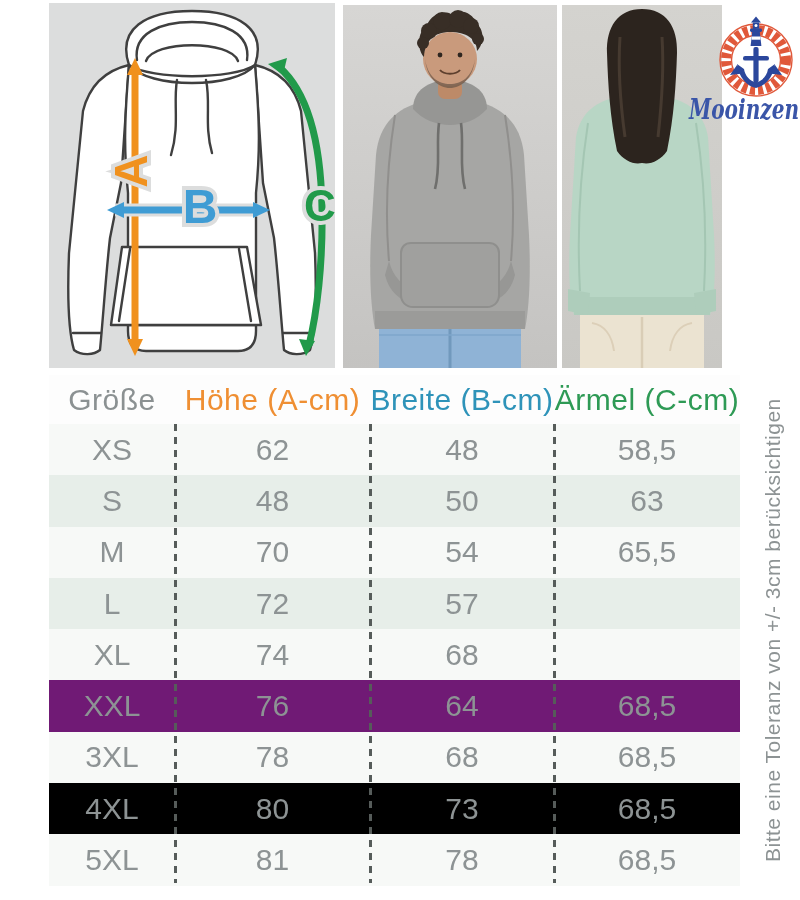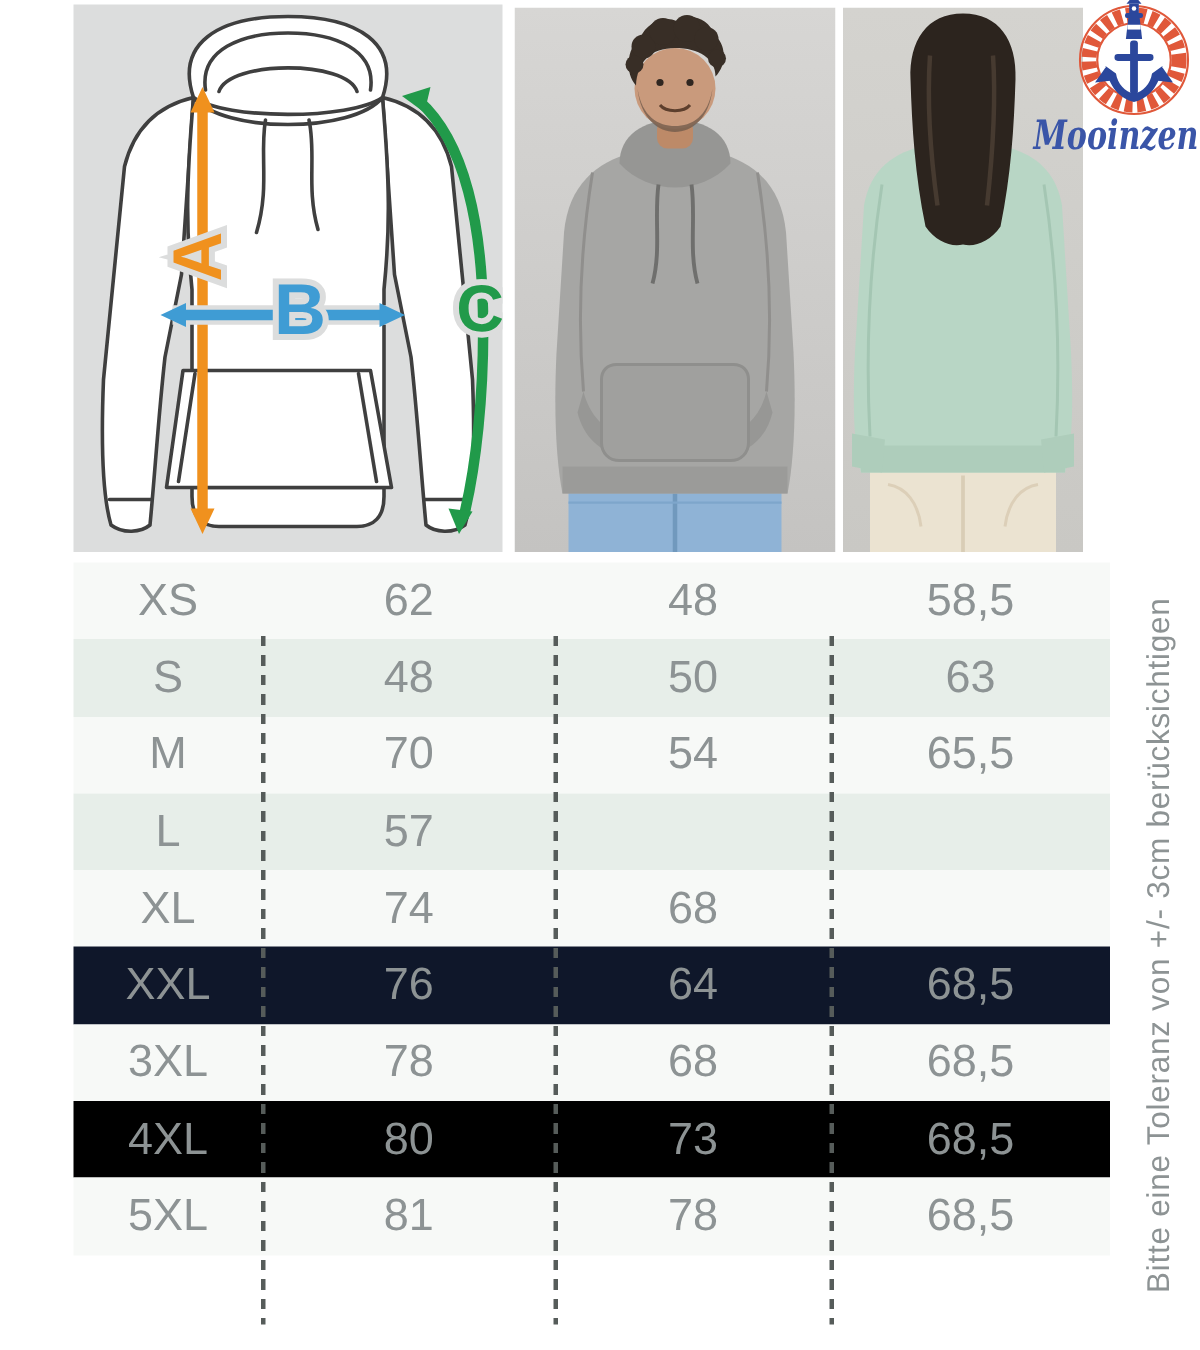--- a/index.html
+++ b/index.html
@@ -2,21 +2,21 @@
 <html><head>
 <meta charset="utf-8">
 <style>
   html,body{margin:0;padding:0;background:#ffffff;}
   .page{position:relative;width:800px;height:900px;background:#ffffff;overflow:hidden;
         font-family:"Liberation Sans",sans-serif;}
   .panel{position:absolute;}
   #diagram-panel{left:49px;top:3px;width:286px;height:365px;background:#dcdddd;}
   #photo-man{left:343px;top:5px;width:214px;height:363px;}
   #photo-woman{left:562px;top:5px;width:160px;height:363px;}
-  #brand-logo{left:688px;top:0;width:112px;height:106px;}
+  #brand-logo{left:688px;top:20px;width:112px;height:106px;}
   svg{display:block;}
 
   
   .size-table{position:absolute;left:49px;top:375px;width:691px;}
   .tr{display:grid;grid-template-columns:126px 195px 184px 186px;align-items:center;}
   .thead{height:49px;background:#fdfdfd;}
   .th{text-align:center;font-size:30px;letter-spacing:0.5px;white-space:nowrap;}
   .trow{height:51.3px;color:#8d9394;}
   .trow.odd{background:#f7f9f7;}
   .trow.even{background:#e7eee9;}
@@ -195,20 +195,26 @@
         <path d="M0,-47.5 L-5,-41.5 L5,-41.5 Z"></path>
         <rect x="-4.4" y="-27.5" width="8.8" height="3.2" fill="#ffffff"></rect>
         <circle cx="0" cy="-38.4" r="1.5" fill="#ffffff"></circle>
       </g>
 
       <text x="56" y="99" text-anchor="middle" font-size="27" font-style="italic" font-weight="bold" font-family="'DejaVu Serif',serif" textLength="110" lengthAdjust="spacingAndGlyphs" style="fill: rgb(58, 85, 168);">Mooinzen</text>
     </svg>
   </div>
 
   <div class="size-table">
+    <div class="tr thead">
+      <div class="th" style="color: rgb(139, 145, 146);">Größe</div>
+      <div class="th" style="color: rgb(239, 143, 51);">Höhe (A-cm)</div>
+      <div class="th" style="color: rgb(46, 147, 185);">Breite (B-cm)</div>
+      <div class="th" style="color: rgb(46, 154, 85);">Ärmel (C-cm)</div>
+    </div>
 
     <div class="tr trow odd">
       <div class="td">XS</div>
       <div class="td">62</div>
       <div class="td">48</div>
       <div class="td">58,5</div>
     </div>
     <div class="tr trow even" style="background-color: rgb(231, 238, 233);">
       <div class="td">S</div>
       <div class="td">48</div>
@@ -216,28 +222,29 @@
       <div class="td">63</div>
     </div>
     <div class="tr trow odd">
       <div class="td">M</div>
       <div class="td">70</div>
       <div class="td">54</div>
       <div class="td">65,5</div>
     </div>
     <div class="tr trow even" style="background-color: rgb(231, 238, 233);">
       <div class="td">L</div>
+      <div class="td">72</div>
       <div class="td">57</div>
     </div>
     <div class="tr trow odd">
       <div class="td">XL</div>
       <div class="td">74</div>
       <div class="td">68</div>
     </div>
-    <div class="tr trow even" style="background-color: #0f172a;">
+    <div class="tr trow even" style="background-color: #701a75;">
       <div class="td">XXL</div>
       <div class="td">76</div>
       <div class="td">64</div>
       <div class="td">68,5</div>
     </div>
     <div class="tr trow odd">
       <div class="td">3XL</div>
       <div class="td">78</div>
       <div class="td">68</div>
       <div class="td">68,5</div>

